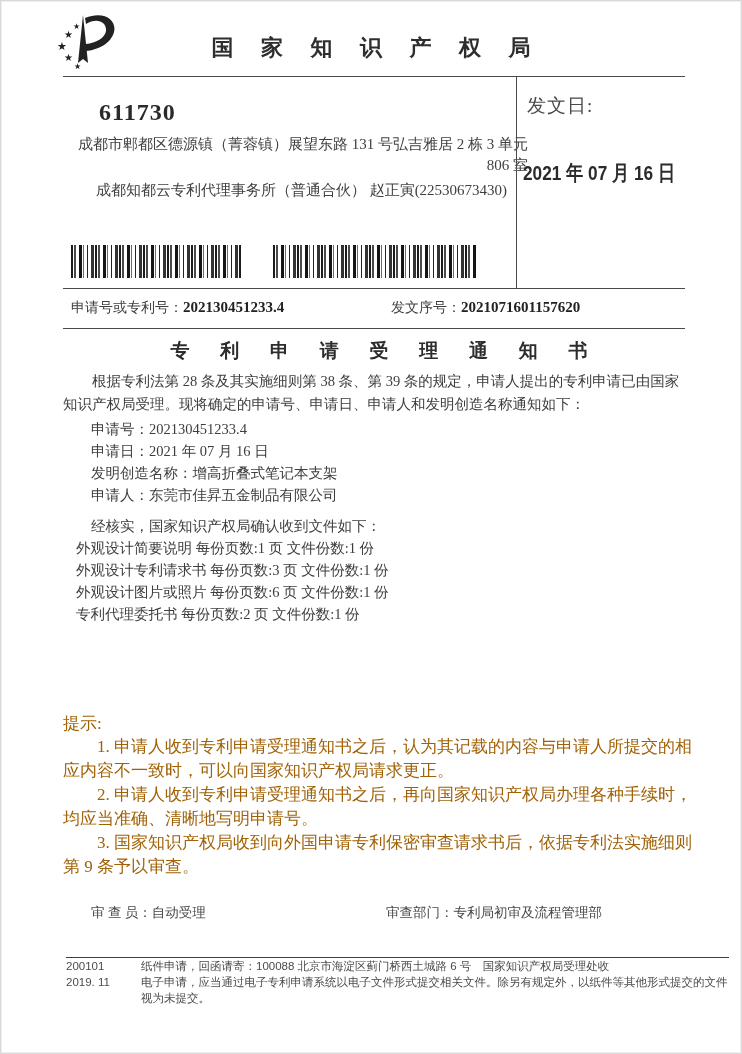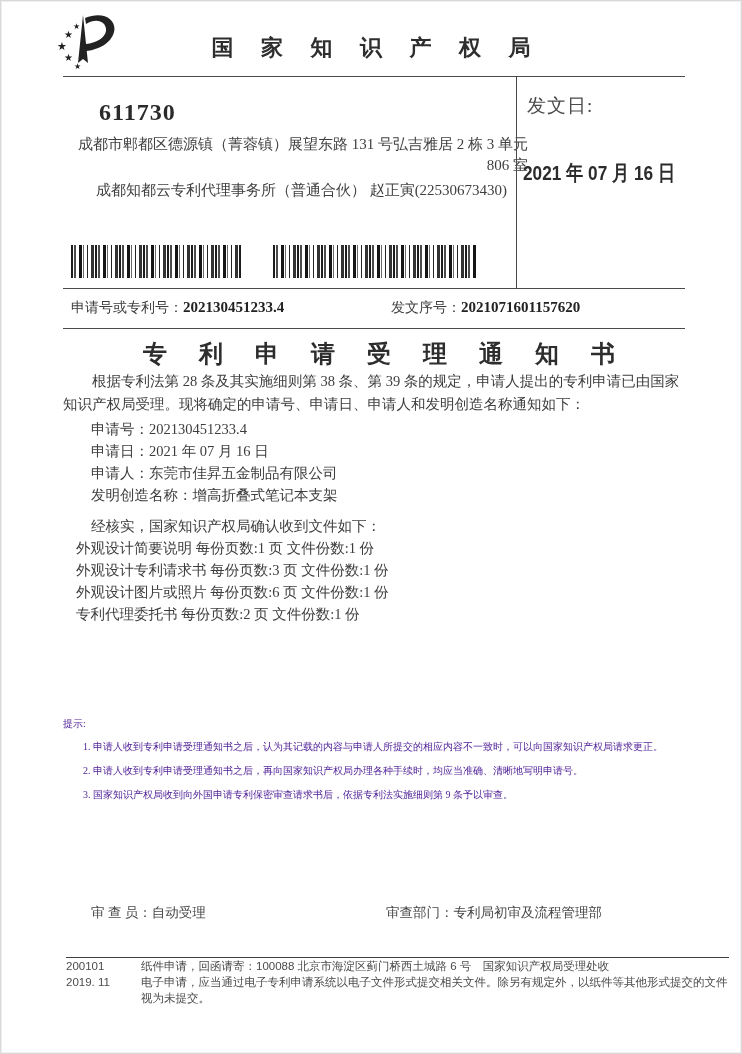--- a/index.html
+++ b/index.html
@@ -47,33 +47,33 @@
   .rule-mid  { position: absolute; top: 287px; left: 62px; right: 56px; border-top: 1px solid #4a4a4a; }
   .rule-mid2 { position: absolute; top: 327px; left: 62px; right: 56px; border-top: 1px solid #4a4a4a; }
   
   .numbers-row { position: absolute; top: 298px; left: 70px; right: 56px; font-size: 14px; }
   .numbers-row .num-label { color: #3d3d3d; }
   .numbers-row .num-value { font-weight: bold; color: #222; font-size: 15px; }
   .serial-group { position: absolute; left: 320px; top: 0; }
   
   .notice-title {
     position: absolute; top: 337px; left: 0; width: 100%;
-    text-align: center; font-size: 24px; font-weight: bold;
+    text-align: center; font-size: 19px; font-weight: bold;
     letter-spacing: 13px; padding-left: 29px; color: #2d2d2d;
   }
   
   .main { position: absolute; top: 369px; left: 62px; right: 56px; font-size: 14.5px; color: #3d3d3d; }
   .body-para { text-indent: 2em; line-height: 23px; }
   .detail-list { margin-top: 2px; padding-left: 28px; }
   .detail-line { line-height: 22px; }
   .received { margin-top: 9px; }
   .received-intro { padding-left: 28px; line-height: 22px; }
   .file-line { padding-left: 13px; line-height: 22px; }
   
-  .tips { position: absolute; top: 712px; left: 62px; right: 48px; font-size: 10px; color: #4c1d95; }
+  .tips { position: absolute; top: 712px; left: 62px; right: 48px; font-size: 17px; color: #a16207; }
   .tips-label { line-height: 22px; }
   .tip-item { text-indent: 2em; line-height: 24px; }
   
   .examiner-row { position: absolute; top: 903px; left: 90px; right: 56px; font-size: 13.5px; color: #474747; }
   .dept-group { position: absolute; left: 295px; top: 0; }
   
   .footer { position: absolute; top: 956px; left: 65px; right: 12px; border-top: 1px solid #3f3f3f; }
   .footer-inner { display: flex; font-family: "Liberation Sans", sans-serif; font-size: 11.5px; color: #4b4b4b; line-height: 16px; }
   .footer-codes { width: 75px; flex: none; }
   .footer-text { flex: 1; }
@@ -129,22 +129,22 @@
   <div class="rule-mid2"></div>
 
   <div class="notice-title">专 利 申 请 受 理 通 知 书</div>
 
   <div class="main">
     <p class="body-para">根据专利法第 28 条及其实施细则第 38 条、第 39 条的规定，申请人提出的专利申请已由国家知识产权局受理。现将确定的申请号、申请日、申请人和发明创造名称通知如下：</p>
 
     <div class="detail-list">
       <div class="detail-line"><span>申请号：</span><span>202130451233.4</span></div>
       <div class="detail-line"><span>申请日：</span><span>2021 年 07 月 16 日</span></div>
+      <div class="detail-line"><span>发明创造名称：</span><span>增高折叠式笔记本支架</span></div>
       <div class="detail-line"><span>申请人：</span><span>东莞市佳昇五金制品有限公司</span></div>
-      <div class="detail-line"><span>发明创造名称：</span><span>增高折叠式笔记本支架</span></div>
     </div>
 
     <div class="received">
       <div class="received-intro">经核实，国家知识产权局确认收到文件如下：</div>
       <div class="file-line">外观设计简要说明 每份页数:1 页  文件份数:1 份</div>
       <div class="file-line">外观设计专利请求书 每份页数:3 页  文件份数:1 份</div>
       <div class="file-line">外观设计图片或照片 每份页数:6 页  文件份数:1 份</div>
       <div class="file-line">专利代理委托书 每份页数:2 页  文件份数:1 份</div>
     </div>
   </div>

